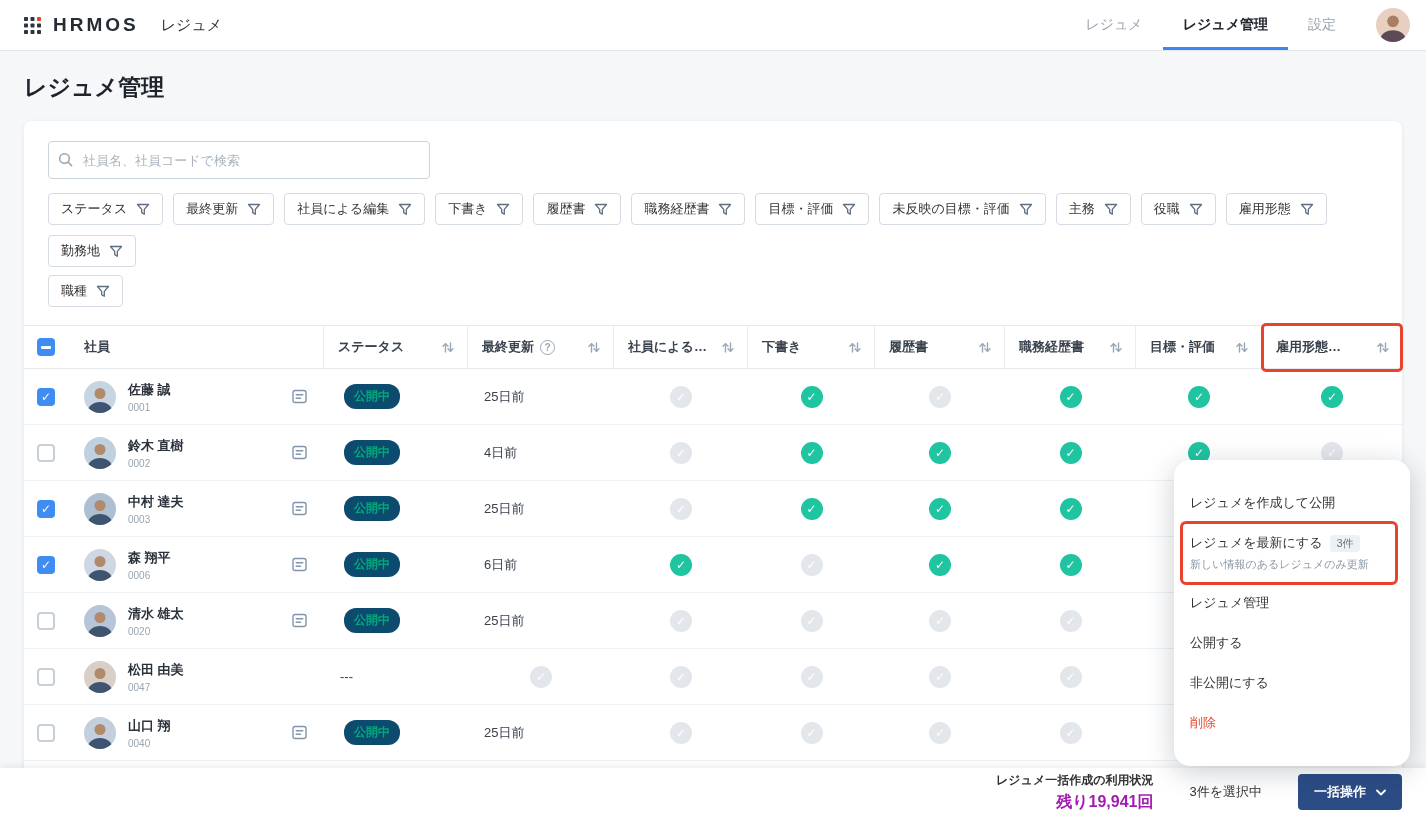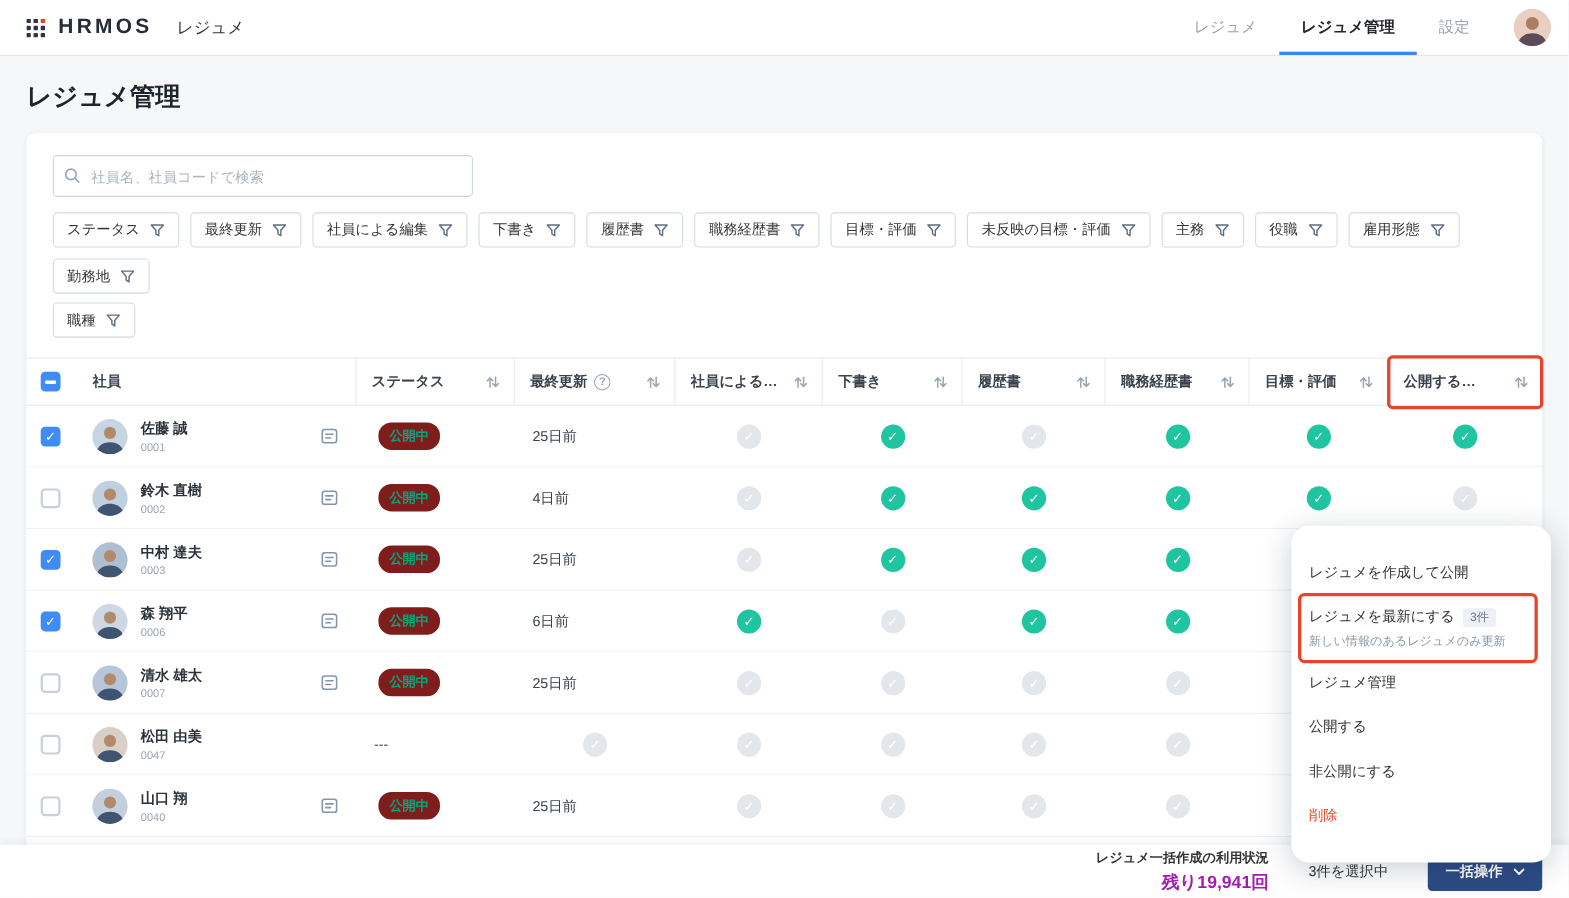--- a/index.html
+++ b/index.html
@@ -77,21 +77,21 @@
   .td-emp { padding-left: 8px; gap: 12px; }
   .avatar { width: 32px; height: 32px; border-radius: 50%; overflow: hidden; flex: none; background: #c7d4e2; }
   .emp-meta { display: flex; flex-direction: column; gap: 3px; min-width: 0; }
   .emp-name { font-size: 13px; font-weight: 700; color: #2b323b; white-space: nowrap; }
   .emp-code { font-size: 10px; color: #9aa5b1; }
   .note-btn { margin-left: auto; margin-right: 16px; background: none; border: none; cursor: pointer; display: flex; padding: 0; }
   .note-btn.hidden { visibility: hidden; }
 
   .td-status { padding-left: 20px; }
   .pill { font-size: 12px; font-weight: 600; padding: 4px 10px; border-radius: 4px; white-space: nowrap; }
-  .pill.published { background: #7f1d1d; color: #00a87c; border-radius: 12px; }
+  .pill.published { background: #0c4a6e; color: #00a87c; border-radius: 12px; }
   .pill.draft-none { background: #eceff3; color: #8a95a1; }
 
   .td-updated { padding-left: 16px; font-size: 13px; color: #39424d; }
 
   .td-c { justify-content: center; }
   .cc { width: 22px; height: 22px; border-radius: 50%; display: flex; align-items: center; justify-content: center; color: #fff; font-size: 12px; font-weight: 700; flex: none; }
   .cc.green { background: #1fc4a0; }
   .cc.gray { background: #e3e7eb; }
 
   
@@ -106,21 +106,21 @@
   .usage-remaining { font-size: 16px; font-weight: 700; color: #a21caf; margin-top: 3px; cursor: pointer; }
   .selection { font-size: 13px; color: #333; }
   .bulk-btn {
     height: 36px; padding: 0 16px; background: #2c4c86; border: none; border-radius: 4px;
     color: #fff; font-size: 13px; font-weight: 700; display: flex; align-items: center; gap: 10px;
     cursor: pointer; font-family: inherit;
   }
 
   
   .bulk-menu {
-    position: fixed; right: 16px; bottom: 32px; width: 236px; background: #fff;
+    position: fixed; right: 16px; bottom: 50px; width: 236px; background: #fff;
     border-radius: 16px; box-shadow: 0 6px 28px rgba(20,30,50,0.22); padding: 23px 0; z-index: 30;
   }
   .menu-item { position: relative; padding: 11px 16px; font-size: 13px; color: #333; cursor: pointer; }
   .menu-item.danger .mi-label { color: #e8432d; }
   .mi-line { display: flex; align-items: center; gap: 8px; }
   .mi-badge { background: #edf0f4; color: #6a7788; font-size: 11px; padding: 1px 6px; border-radius: 3px; }
   .mi-sub { font-size: 11px; color: #8b97a5; margin-top: 5px; white-space: nowrap; }
   .red-box-menu { position: absolute; left: 6px; right: 12px; top: -2px; bottom: -2px; border: 3px solid #e8432d; border-radius: 6px; pointer-events: none; z-index: 5; }
 </style>
 </head>
@@ -358,21 +358,21 @@
     </span>
     <svg class="sort-icon" width="14" height="13" viewBox="0 0 14 13" fill="none" stroke="#9aa6b3" stroke-width="1.4" stroke-linecap="round" stroke-linejoin="round">
       <path d="M4.5 11V2.8"></path>
               <path d="M2 5.2l2.5-2.4L7 5.2"></path>
       <path d="M9.5 2v8.2"></path>
               <path d="M7 7.8l2.5 2.4 2.5-2.4"></path>
     </svg>
   </div>
           <div class="th th-highlight">
     <span class="th-label-wrap">
-      <span class="th-label">公開する…</span>
+      <span class="th-label">雇用形態…</span>
 
     </span>
     <svg class="sort-icon" width="14" height="13" viewBox="0 0 14 13" fill="none" stroke="#9aa6b3" stroke-width="1.4" stroke-linecap="round" stroke-linejoin="round">
       <path d="M4.5 11V2.8"></path>
               <path d="M2 5.2l2.5-2.4L7 5.2"></path>
       <path d="M9.5 2v8.2"></path>
               <path d="M7 7.8l2.5 2.4 2.5-2.4"></path>
     </svg>
   <span class="red-box"></span>
           </div>
@@ -564,21 +564,21 @@
     </div>
     <div class="td td-emp">
       <span class="avatar" style="background-color: rgb(182, 198, 216);">
         <svg viewBox="0 0 32 32" width="32" height="32">
                   <circle cx="16" cy="12.5" r="5.5" fill="#b08a6b"></circle>
                   <path d="M3.5 32c0-7 5.6-11 12.5-11s12.5 4 12.5 11z" fill="#3f5470"></path>
                 </svg>
       </span>
       <span class="emp-meta">
         <span class="emp-name">清水 雄太</span>
-        <span class="emp-code">0007</span>
+        <span class="emp-code">0020</span>
       </span>
       <button class="note-btn">
         <svg width="17" height="17" viewBox="0 0 17 17" fill="none" stroke="#8295ab" stroke-width="1.4" stroke-linecap="round">
                   <rect x="2" y="2.5" width="13" height="12" rx="2.2"></rect>
                   <path d="M5.2 6.8h6.6M5.2 10.2h4.4"></path>
                 </svg>
       </button>
     </div>
     <div class="td td-status">
       <span class="pill published">公開中</span>

